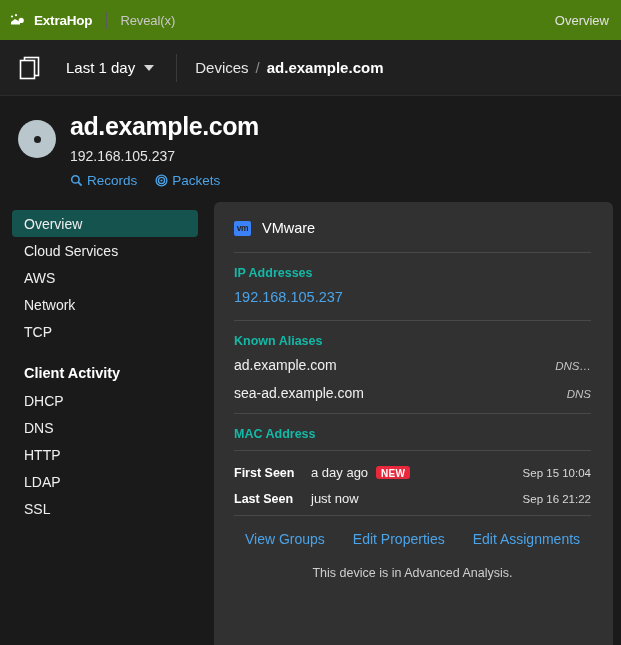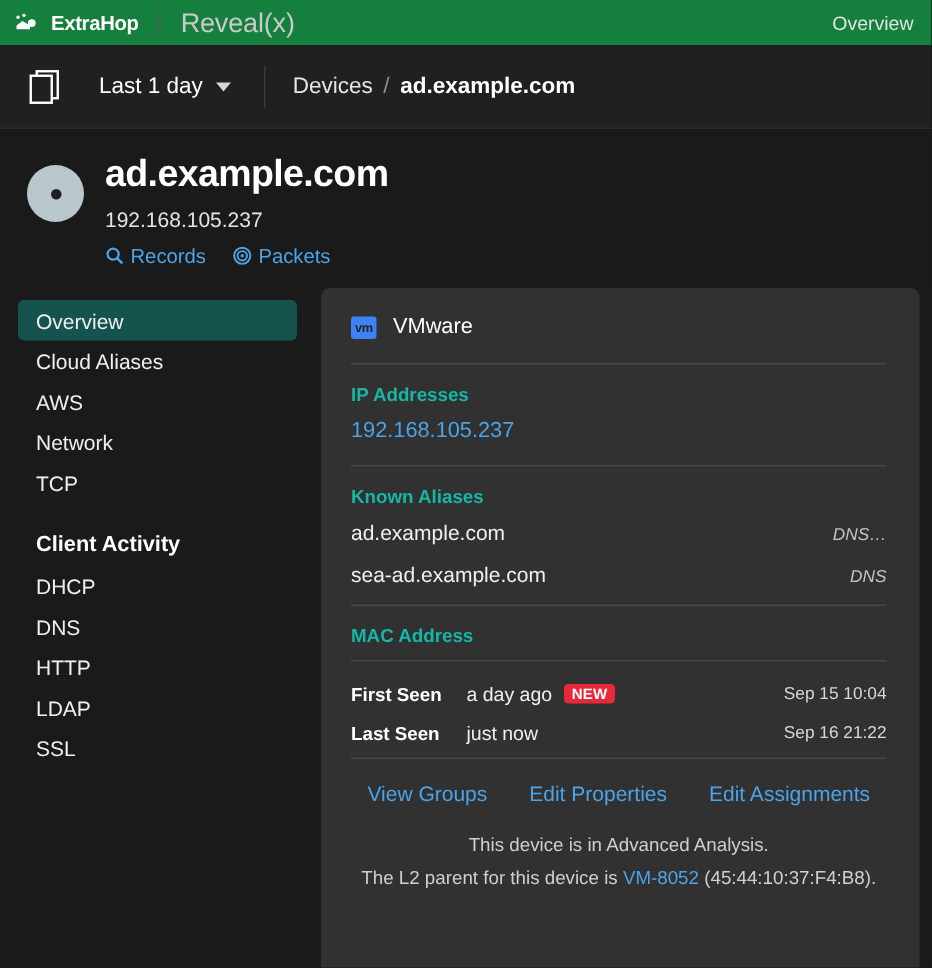--- a/index.html
+++ b/index.html
@@ -6,22 +6,22 @@
   html, body {
     width: 621px;
     height: 645px;
     background: #1a1a1a;
     font-family: "Liberation Sans", sans-serif;
     overflow: hidden;
   }
 
   
   .topbar {
-    height: 30px;
-    background: #15803d;
+    height: 40px;
+    background: #4d7c0f;
     display: flex;
     align-items: center;
     padding: 0 12px 0 9px;
     position: relative;
   }
   .brand { display: flex; align-items: center; gap: 5px; }
   .brand-logo { display: block; }
   .brand-name {
     color: #ffffff;
     font-size: 13.5px;
@@ -29,21 +29,21 @@
     letter-spacing: -0.2px;
   }
   .topbar-sep {
     width: 1px;
     height: 17px;
     background: #5b5b5b;
     margin: 0 13px 0 14px;
   }
   .reveal-link {
     color: #c9c9c9;
-    font-size: 18px;
+    font-size: 13px;
     letter-spacing: -0.1px;
   }
   .topbar-right {
     margin-left: auto;
     color: #e2e2e2;
     font-size: 13px;
   }
 
   
   .navbar {
@@ -335,21 +335,21 @@
   </div>
 </div>
 
 <div class="body-wrap">
 
   <div class="sidebar">
     <div class="side-item active">
       <span>Overview</span>
     </div>
     <div class="side-item">
-      <span>Cloud Aliases</span>
+      <span>Cloud Services</span>
     </div>
     <div class="side-item">
       <span>AWS</span>
     </div>
     <div class="side-item">
       <span>Network</span>
     </div>
     <div class="side-item">
       <span>TCP</span>
     </div>
@@ -413,19 +413,16 @@
     <div class="hr"></div>
 
     <div class="actions">
       <span class="action-link">View Groups</span>
       <span class="action-link">Edit Properties</span>
       <span class="action-link">Edit Assignments</span>
     </div>
 
     <div class="footnote">
       <div>This device is in Advanced Analysis.</div>
-      <div>
-        <span>The L2 parent for this device is </span><a>VM-8052</a><span> (45:44:10:37:F4:B8).</span>
-      </div>
     </div>
 
   </div>
 </div>
 
 </body></html>

